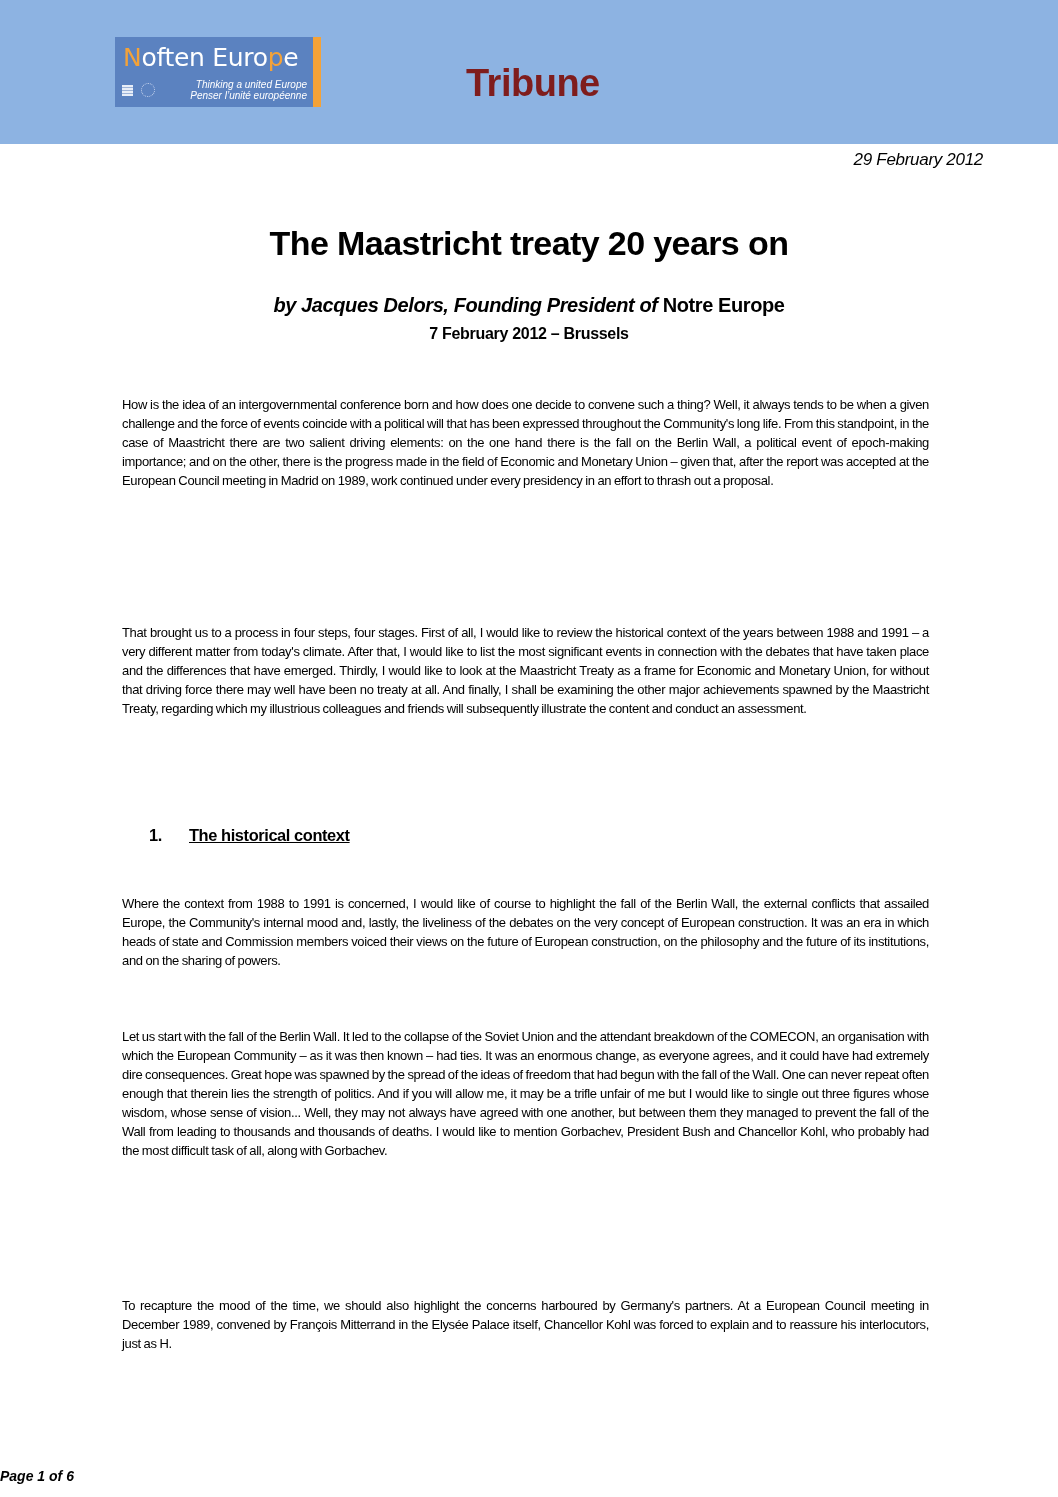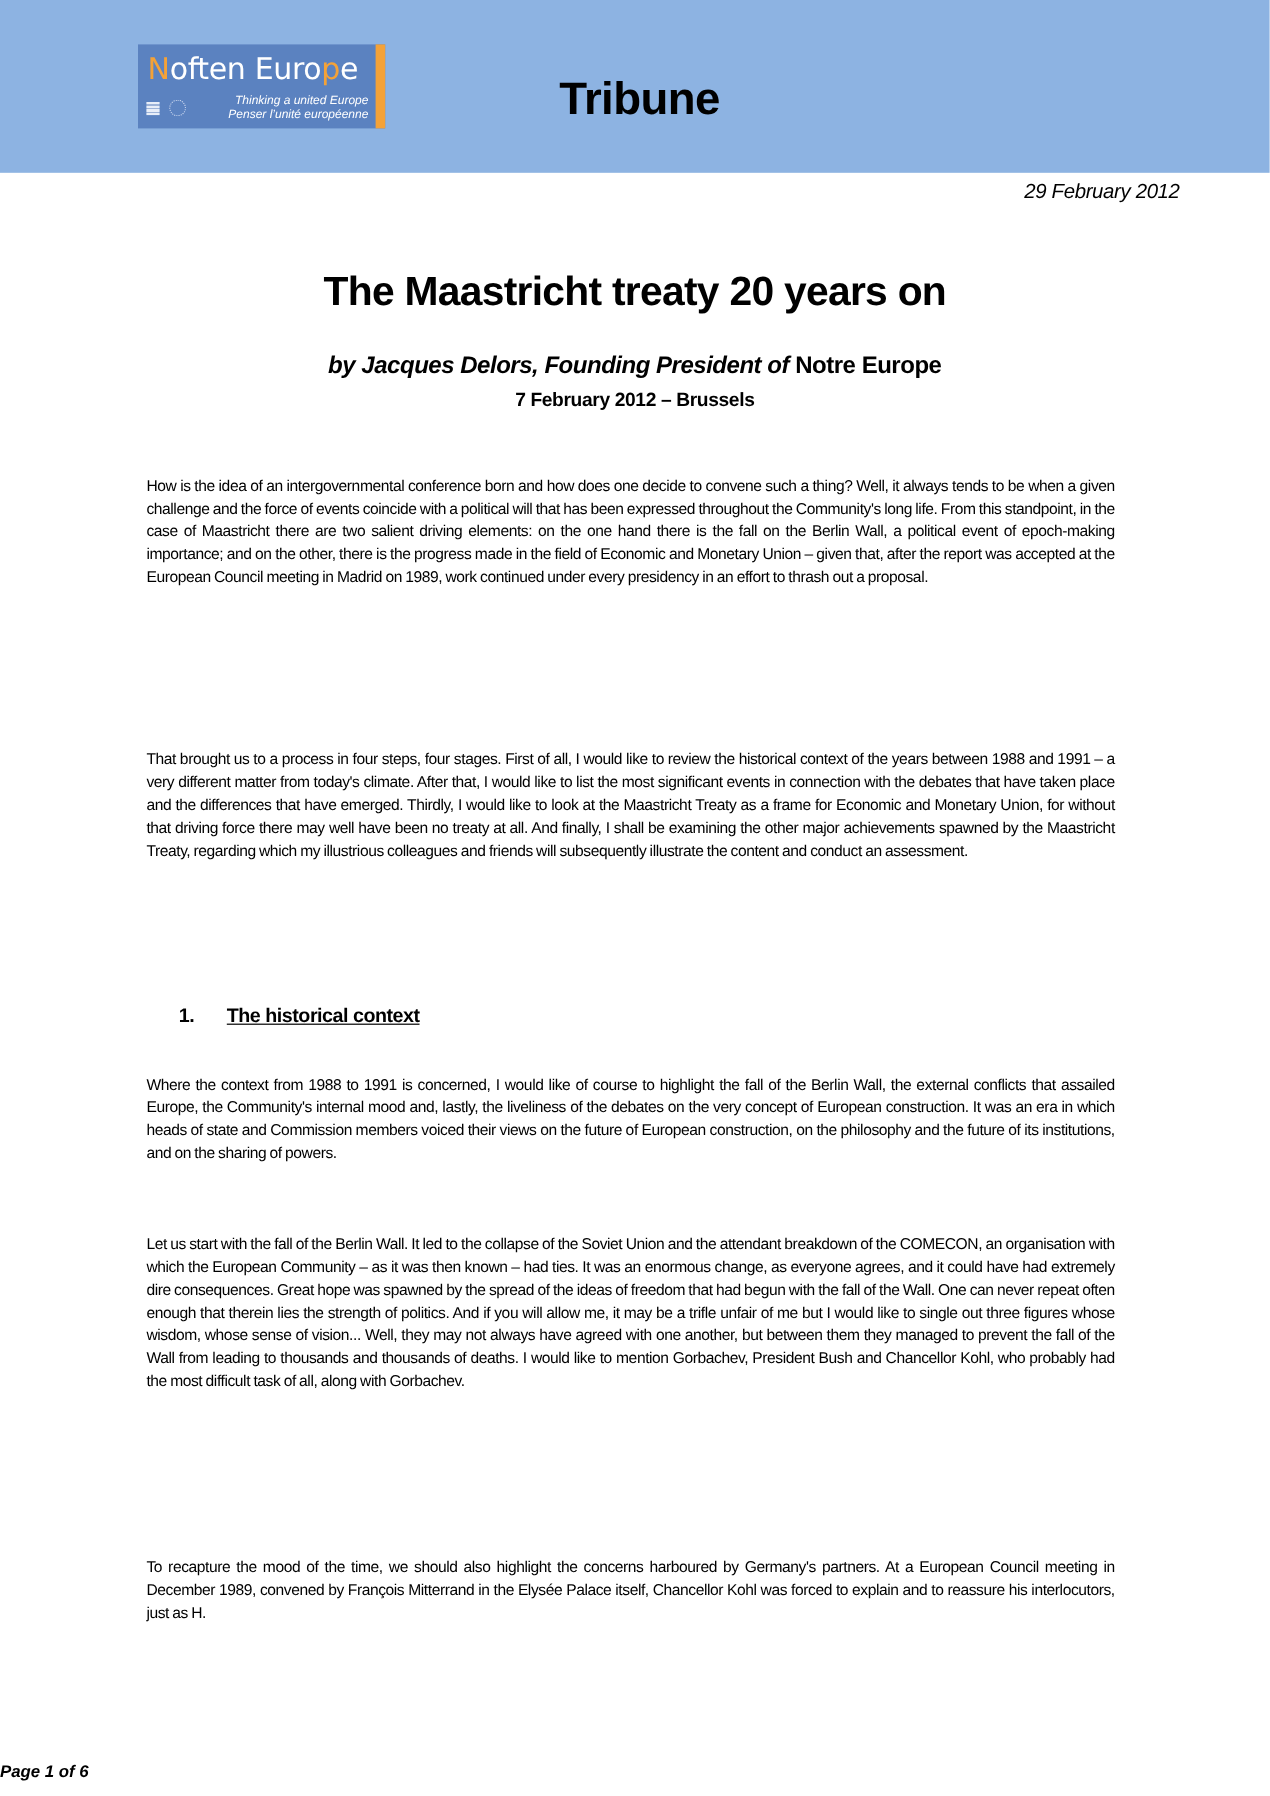--- a/index.html
+++ b/index.html
@@ -28,21 +28,21 @@
   .logo-stars {
     position: absolute; left: 26px; top: 46px; width: 12px; height: 12px;
     border: 1px dotted #c9d6ee; border-radius: 50%;
   }
   .logo-tag {
     position: absolute; right: 6px; top: 43px; font-size: 10px; line-height: 10.5px;
     color: #ffffff; font-style: italic; text-align: right; white-space: nowrap;
   }
   .tribune {
     position: absolute; left: 466px; top: 62px; font-size: 38px; font-weight: bold;
-    color: #000000; letter-spacing: -0.5px;
+    color: #7f1d1d; letter-spacing: -0.5px;
   }
   .date {
     position: absolute; right: 75px; top: 150px; font-size: 17px; font-style: italic;
     letter-spacing: -0.3px;
   }
   .title {
     position: absolute; left: 0; width: 1058px; top: 224px; text-align: center;
     font-size: 34px; font-weight: bold; letter-spacing: -0.6px;
   }
   .byline {
@@ -58,21 +58,20 @@
     position: absolute; left: 122px; width: 807px;
     font-size: 13px; line-height: 19px; text-align: justify; letter-spacing: -0.35px;
     word-spacing: -0.5px;
   }
   .body-text p { margin: 0; }
   .p1 { top: 395px; }
   .p2 { top: 623px; }
   .section-heading {
     position: absolute; left: 149px; top: 826px; font-size: 16.4px; font-weight: bold;
     letter-spacing: -0.4px;
-    margin-top: 12px;
   }
   .section-heading .num { display: inline-block; width: 40px; }
   .section-heading .label { text-decoration: underline; }
   .p3 { top: 894px; }
   .p4 { top: 1027px; }
   .p5 { top: 1296px; }
   .page-number {
     position: absolute; left: 0; width: 1058px; top: 1468px; text-align: left;
     font-size: 14px; font-weight: bold; font-style: italic;
   }

